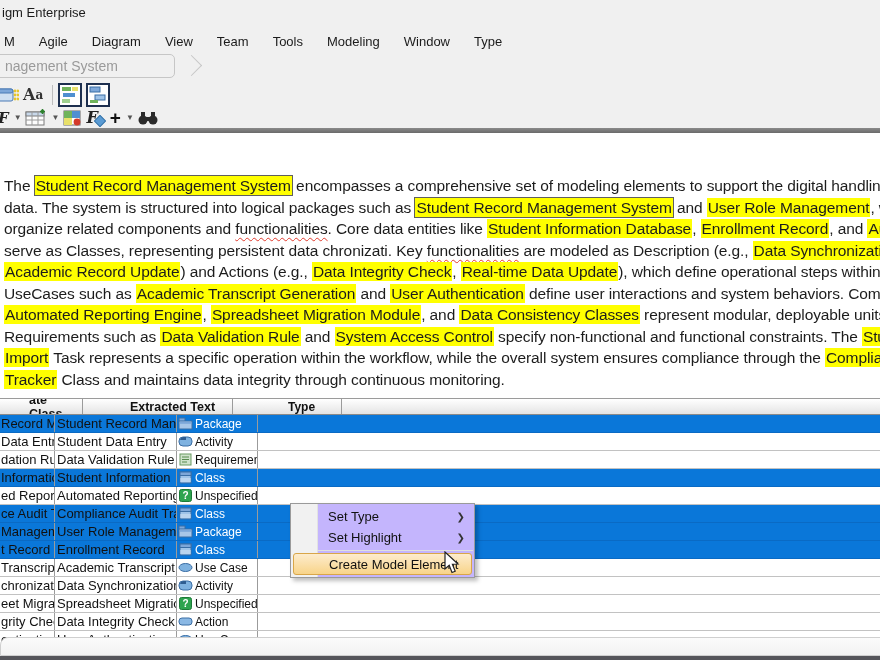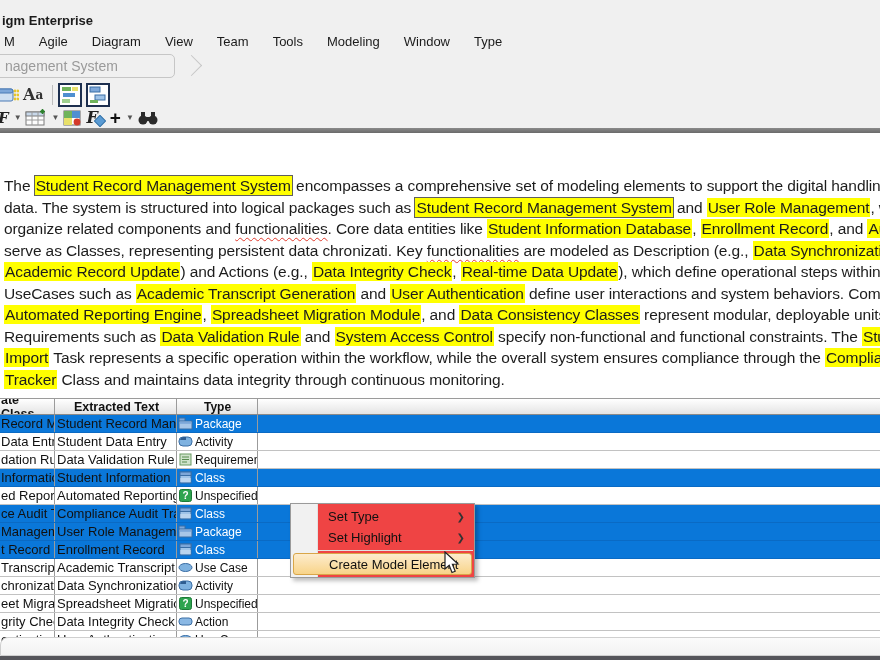--- a/index.html
+++ b/index.html
@@ -1,21 +1,21 @@
 <!DOCTYPE html>
 <html><head>
 <meta charset="utf-8">
 <style>
   * { margin:0; padding:0; box-sizing:border-box; }
   html,body { width:880px; height:660px; }
   body { font-family:"Liberation Sans", sans-serif; }
   .app { position:relative; width:880px; height:660px; background:#f0f0f0; overflow:hidden; }
 
   
-  .titlebar { position:absolute; top:13px; left:2px; font-size:13px; color:#1b1b1b;font-weight:bold; }
+  .titlebar { position:absolute; top:5px; left:2px; font-size:13px; color:#1b1b1b; }
   .menubar { position:absolute; top:31px; left:-8px; display:flex; }
   .mi { font-size:13px; color:#1b1b1b; padding:3px 12px; cursor:default; }
 
   
   .tabstrip { position:absolute; top:52px; left:0; width:880px; height:27px;padding-left:28px; }
   .tab { position:absolute; left:-30px; top:2px; width:205px; height:24px;
          background:#f0f0f0; border:1px solid #c6c6c6; border-radius:5px;
          color:#9a9a9a; font-size:14px; line-height:22px; padding-left:34px; }
   .tab-arrow { position:absolute; left:184px; top:6px; width:15px; height:15px;
          border-top:1px solid #c6c6c6; border-right:1px solid #c6c6c6;
@@ -42,40 +42,40 @@
   .line { white-space:nowrap; height:21.5px; font-size:15.5px; letter-spacing:-0.1px; color:#1c1c1c; }
   .hl { background:#ffff00; padding:1px 1px; }
   .hl.bd { outline:1px solid #5f5f5f; }
   .sq { text-decoration:underline; text-decoration-style:wavy; text-decoration-color:#e23b2e;
         text-decoration-thickness:1px; text-underline-offset:3px; }
 
   
   .vtable { position:absolute; top:265px; left:0; width:880px; font-size:13px; color:#111; }
   .thead { display:flex; height:17px; background:linear-gradient(#ffffff,#e4e4e4);
            font-weight:bold; font-size:12.5px; border-top:1px solid #9b9b9b; border-bottom:1px solid #8a8a8a; }
-  .thead .cell { display:flex; align-items:center; justify-content:center; border-right:1px solid #9b9b9b; overflow:hidden; }
+  .thead .cell { display:flex; align-items:center; justify-content:center; border-right:1px solid #9b9b9b; overflow:hidden;margin-left:28px; }
   .trow { display:flex; height:18px; border-bottom:1px solid #c2c2c2; background:#fff; }
   .trow .cell { overflow:hidden; white-space:nowrap; border-right:1px solid #9b9b9b; display:flex; align-items:center; }
   .c1 { width:55px; padding-left:1px; }
   .c2 { width:122px; padding-left:2px; }
   .c3 { width:81px; padding-left:1px; font-size:12px; }
   .c4 { width:622px; border-right:none !important; }
   .trow.sel { background:#0a77d9; border-bottom-color:#0a6ac4; }
   .trow.sel .c3 { color:#ffffff; }
   .ticon { width:15px; height:15px; margin-right:2px; flex:0 0 15px; }
 
   
   .footer { position:absolute; top:637px; left:0px; width:890px; height:19px; z-index:30;
             background:linear-gradient(#fbfbfb,#f2f2f2); border:1px solid #cfcfcf;
             border-radius:8px 8px 0 0; }
   .bottom-edge { position:absolute; top:656px; left:0; width:880px; height:4px; background:#55555a; z-index:31; }
 
   
   .ctx { position:absolute; top:503px; left:290px; width:185px; z-index:40;
-         background:#ef4444; border:1px solid #9a9a9a; box-shadow:3px 3px 4px rgba(0,0,0,.25);
+         background:#c4b5fd; border:1px solid #9a9a9a; box-shadow:3px 3px 4px rgba(0,0,0,.25);
          padding:2px 0; font-size:13px; color:#111; }
   .ctx-gutter { position:absolute; top:0; left:0; bottom:0; width:27px; background:#f1f1f1; border-right:1px solid #e2e2e2; }
   .ctx-item { position:relative; height:21px; line-height:21px; padding-left:37px; cursor:default; }
   .ctx-item .sub { position:absolute; right:9px; top:0; font-size:10px; color:#333; }
   .ctx-sep { height:1px; background:#e0e0e0; margin:2px 1px 2px 1px; }
   .ctx-item.hot { margin:0 2px; padding-left:35px; height:22px; line-height:22px;
          background:linear-gradient(#fdeccd,#f8d489); border:1px solid #d9a648; border-radius:3px; }
   .ctx-item .gicon { position:absolute; left:6px; top:3px; width:16px; height:16px; }
 
   .cursor { position:absolute; top:551px; left:443px; z-index:50; }

